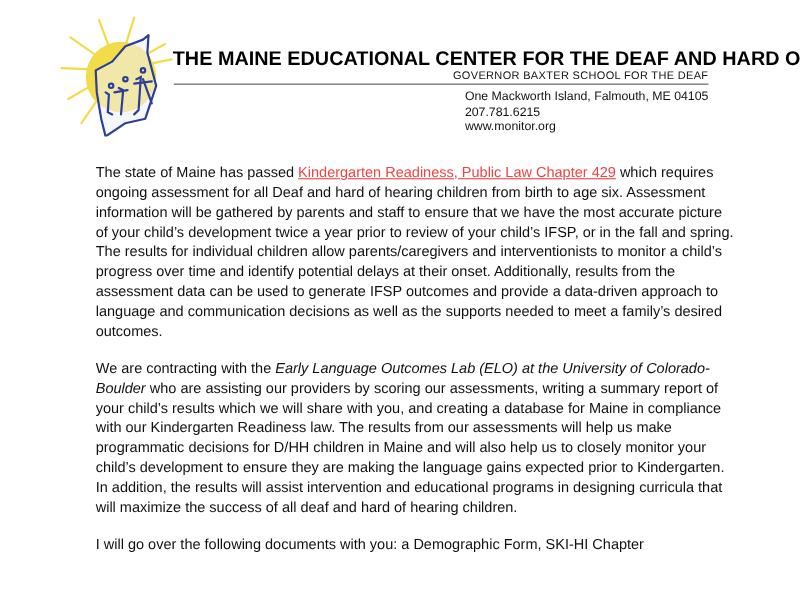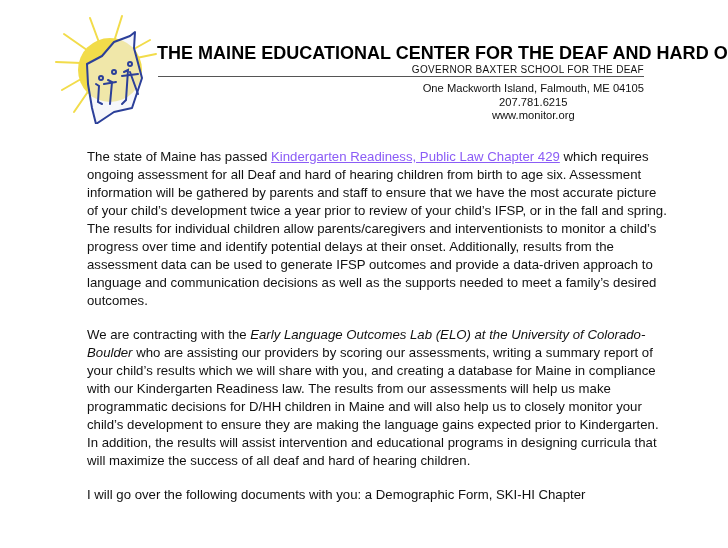--- a/index.html
+++ b/index.html
@@ -3,25 +3,25 @@
 <meta charset="utf-8">
 <style>
   html, body { margin: 0; padding: 0; background: #ffffff; }
   body { width: 728px; height: 548px; overflow: hidden; position: relative;
          font-family: "Liberation Sans", sans-serif; color: #111; }
   .logo { position: absolute; left: 52px; top: 12px; width: 110px; height: 112px; }
   .org-title { position: absolute; left: 157px; top: 43px; width: 487px;
                font-size: 18px; font-weight: bold; letter-spacing: 0.02px; white-space: nowrap; color: #000; }
   .school { position: absolute; right: 84px; top: 64px; font-size: 10px; letter-spacing: 0.3px; color: #111; white-space: nowrap; }
   .rule { position: absolute; left: 158px; top: 76px; width: 486px; height: 1px; background: #555; }
-  .address { position: absolute; right: 84px; top: 82px; text-align: center; font-size: 11.2px; line-height: 13.5px; color: #111; }
+  .address { position: absolute; right: 84px; top: 82px; text-align: left; font-size: 11.2px; line-height: 13.5px; color: #111; }
   .letter { position: absolute; left: 87px; top: 148px; width: 580px; font-size: 13.2px; line-height: 18px; color: #111; }
   .letter p { margin: 0 0 16px 0; }
   .salutation { margin-bottom: 15px !important; }
-  a.law-link { color: #8b5cf6; }
+  a.law-link { color: #ef4444; }
   em { font-style: italic; }
 </style>
 </head>
 <body>
 
 <div class="logo">
   <svg width="110" height="112" viewBox="0 0 110 112">
     <g stroke="#f2dc4a" stroke-width="2" stroke-linecap="round" fill="none">
       <line x1="55" y1="52" x2="38" y2="6"></line>
       <line x1="55" y1="52" x2="70" y2="4"></line>

